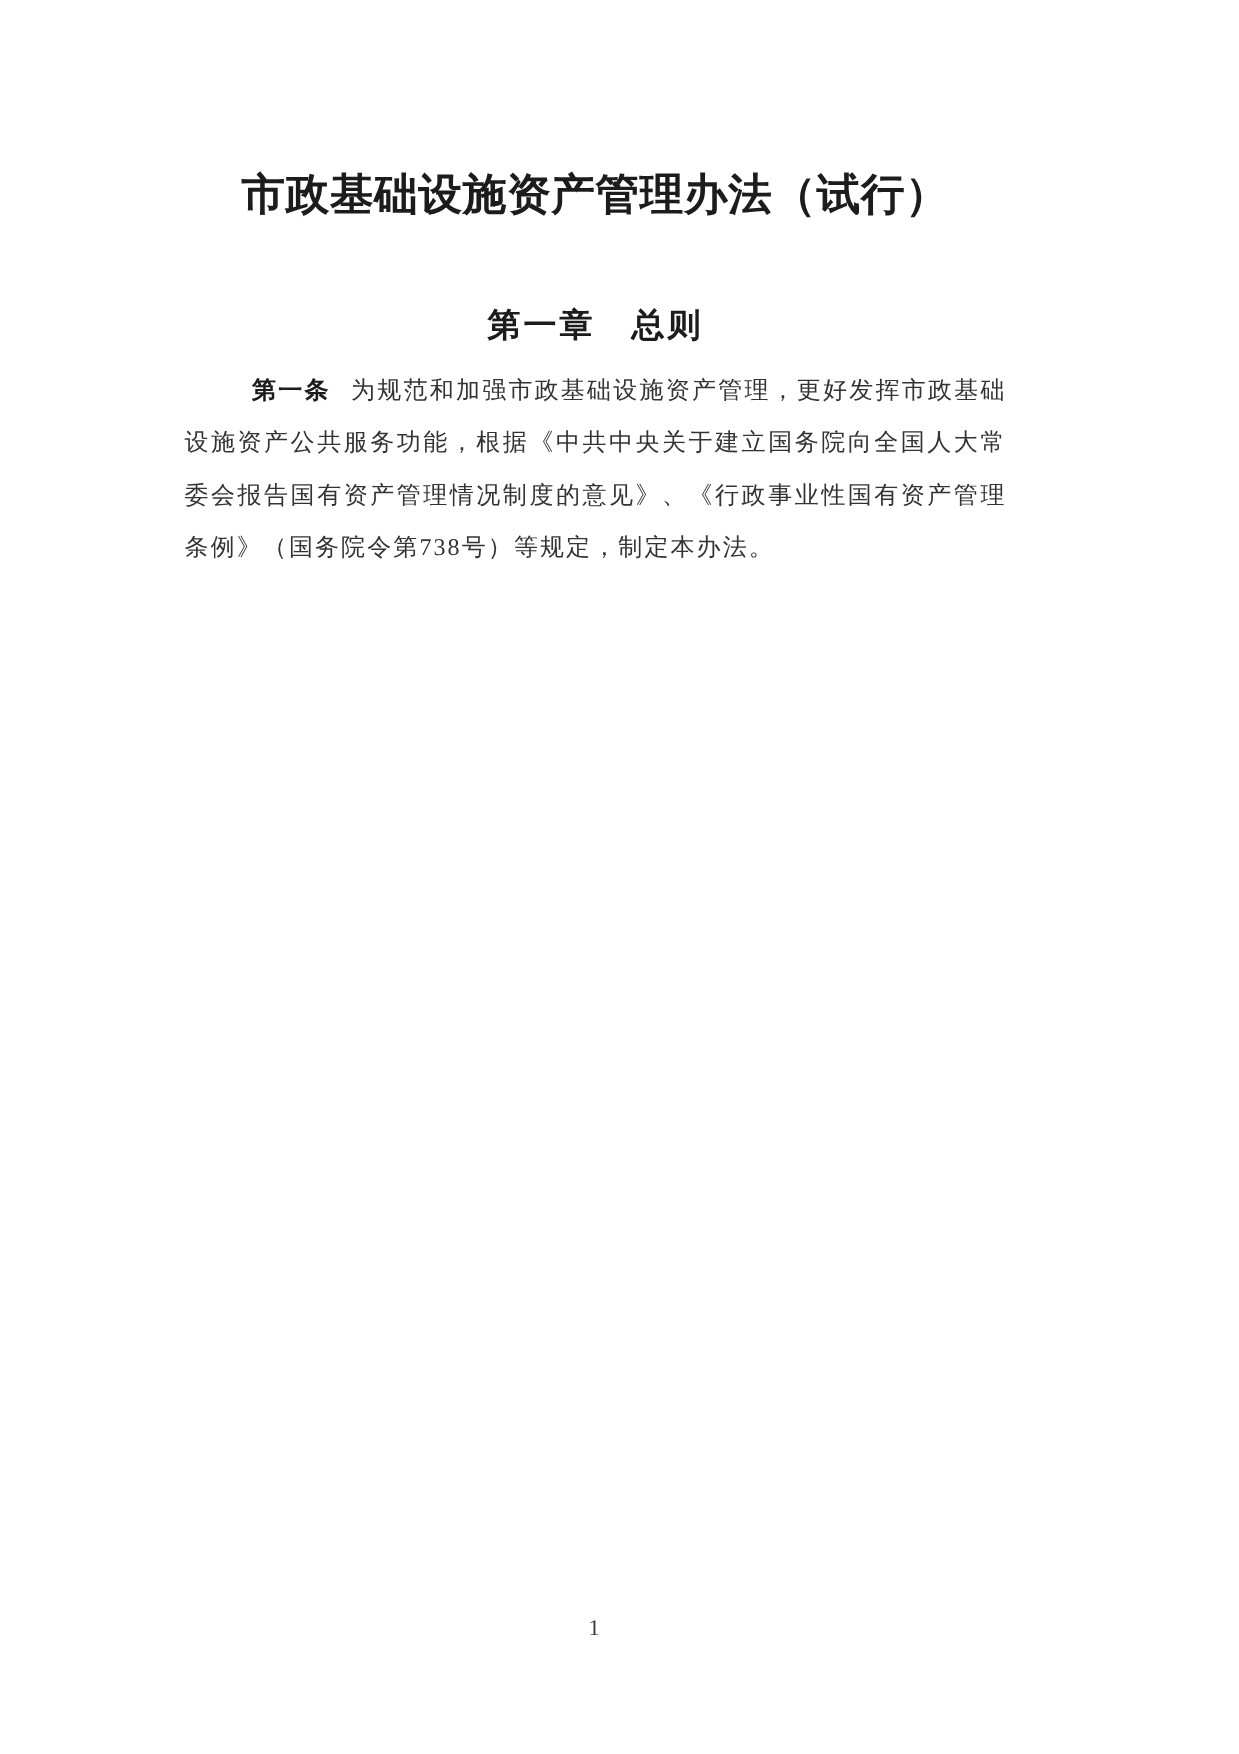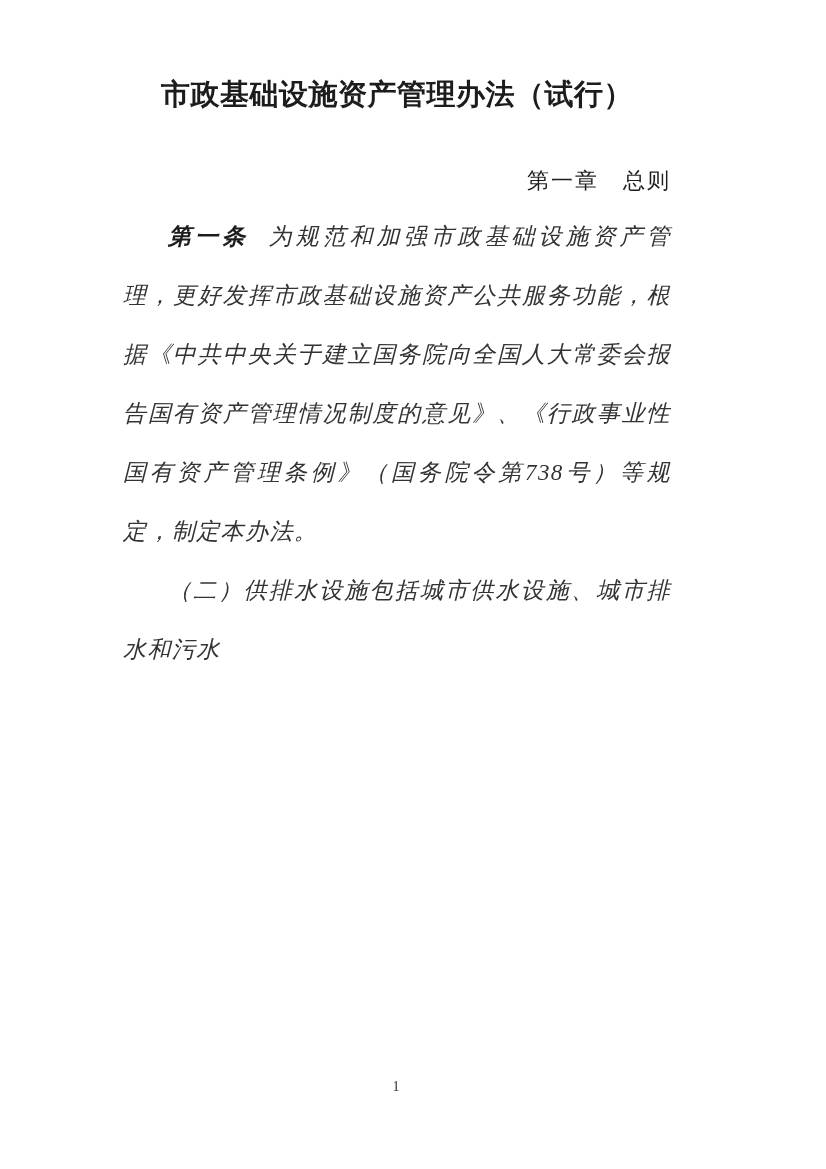--- a/index.html
+++ b/index.html
@@ -12,55 +12,54 @@
     height: 1169px;
     position: relative;
     overflow: hidden;
     font-family: "Liberation Serif", "DejaVu Serif", serif;
     color: #333333;
   }
   .page {
     box-sizing: border-box;
     width: 792px;
     height: 1169px;
-    padding: 76px 121px 0 123px;
+    padding: 112px 121px 0 123px;
     position: relative;
   }
   .doc-title {
     margin: 0;
     font-size: 29px;
     line-height: 36px;
     font-weight: bold;
     text-align: center;
     letter-spacing: 0.5px;
     color: #1c1c1c;
     white-space: nowrap;
   }
   .chapter-heading {
     margin: 54px 0 0 0;
     font-size: 22px;
     line-height: 30px;
-    font-weight: normal;
-    text-align: right;
+    font-weight: bold;
+    text-align: center;
     letter-spacing: 2px;
     color: #1c1c1c;
   }
   .body-text {
     margin-top: 11px;
   }
   .para {
     margin: 0;
-    font-size: 23px;
-    line-height: 59px;
+    font-size: 16px;
+    line-height: 35px;
     letter-spacing: 1.4px;
     text-align: justify;
     text-justify: inter-ideograph;
     text-indent: 45px;
     color: #333333;
-    font-style: italic;
   }
   .para-label {
     font-weight: bold;
     color: #1c1c1c;
     margin-right: 0.85em;
   }
   .para-label:empty {
     display: none;
     margin: 0;
   }
@@ -88,21 +87,20 @@
   <h2 class="chapter-heading">第一章　总则</h2>
 
   <section class="body-text">
 
     <p class="para"><span class="para-label">第一条</span><span class="para-text">为规范和加强市政基础设施资产管理，更好发挥市政基础设施资产公共服务功能，根据《中共中央关于建立国务院向全国人大常委会报告国有资产管理情况制度的意见》、《行政事业性国有资产管理条例》（国务院令第738号）等规定，制定本办法。</span></p>
 
 
 
 
 
-    <p class="para"><span class="para-text">（二）供排水设施包括城市供水设施、城市排水和污水</span></p>
 
   </section>
 
   <footer class="page-footer">
     <span class="page-number">1</span>
   </footer>
 
 </main>
 
 </body></html>

